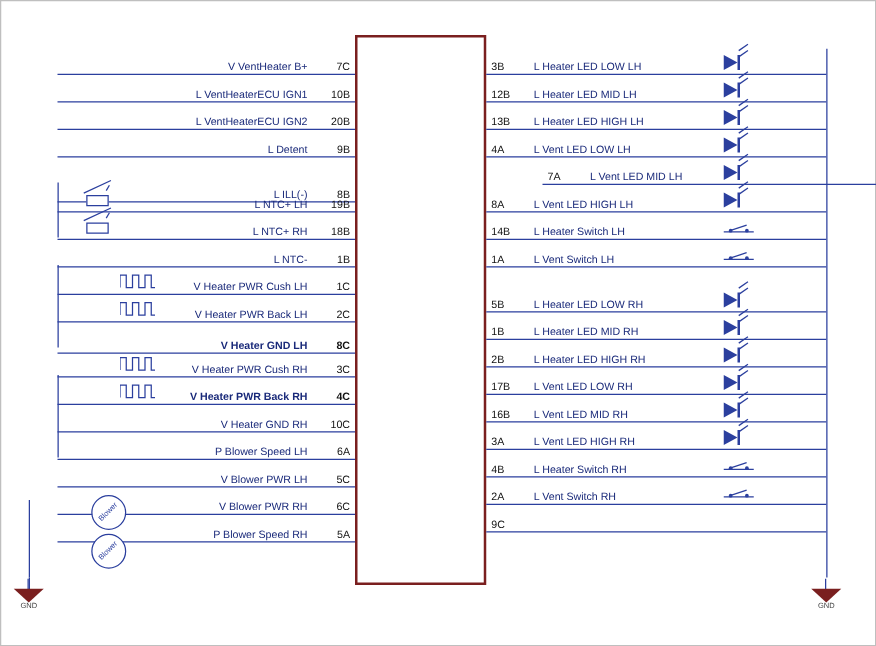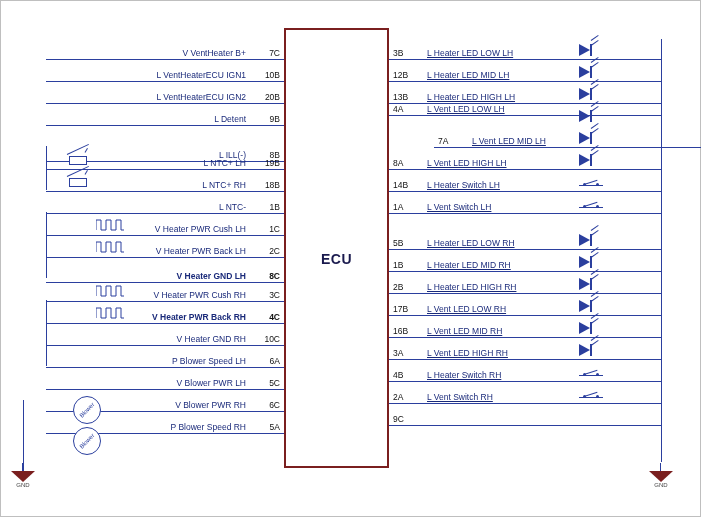--- a/index.html
+++ b/index.html
@@ -49,21 +49,21 @@
     position:absolute;bottom:2px;
     font-size:8.5px;color:#111;
     white-space:nowrap;
   }
   
   .left-row{left:45px;width:238px;}
   .left-row .label{right:38px;}
   .left-row .pin{right:4px;}
   
   .right-row{left:388px;width:272px;}
-  .right-row .label{left:38px;right:auto;text-align:left;text-decoration:underline;}
+  .right-row .label{left:38px;right:auto;text-align:left;}
   .right-row .pin{left:4px;}
   .right-row .label.ctr{left:0;right:0;text-align:center;}
 
   
   .vbar{
     position:absolute;width:0;border-left:1px solid #2b3f9e;
   }
   
   .gnd{
     position:absolute;width:34px;height:26px;
@@ -115,21 +115,20 @@
     display:flex;align-items:center;justify-content:center;
     transform:rotate(-45deg);
   }
 </style>
 </head>
 <body>
 
 <div id="sheet">
 
   <div class="ecu-box"></div>
-  <div class="ecu-label">ECU</div>
 
   <div id="left-rows">
       <div class="row left-row" style="top: 37px;">
         <div class="line"></div>
         <span class="label">V VentHeater B+</span>
         <span class="pin">7C</span>
       </div>
       <div class="row left-row" style="top: 59px;">
         <div class="line"></div>
         <span class="label">L VentHeaterECU IGN1</span>
@@ -238,21 +237,21 @@
       <div class="row right-row" style="top: 59px;">
         <div class="line"></div>
         <span class="pin">12B</span>
         <span class="label">L Heater LED MID LH</span>
       </div>
       <div class="row right-row" style="top: 81px;">
         <div class="line"></div>
         <span class="pin">13B</span>
         <span class="label">L Heater LED HIGH LH</span>
       </div>
-      <div class="row right-row" style="top: 93px;">
+      <div class="row right-row" style="top: 103px;">
         <div class="line"></div>
         <span class="pin">4A</span>
         <span class="label">L Vent LED LOW LH</span>
       </div>
       <div class="row right-row" style="top: 125px; margin-left: 45px;">
         <div class="line"></div>
         <span class="pin">7A</span>
         <span class="label">L Vent LED MID LH</span>
       </div>
       <div class="row right-row" style="top: 147px;">

